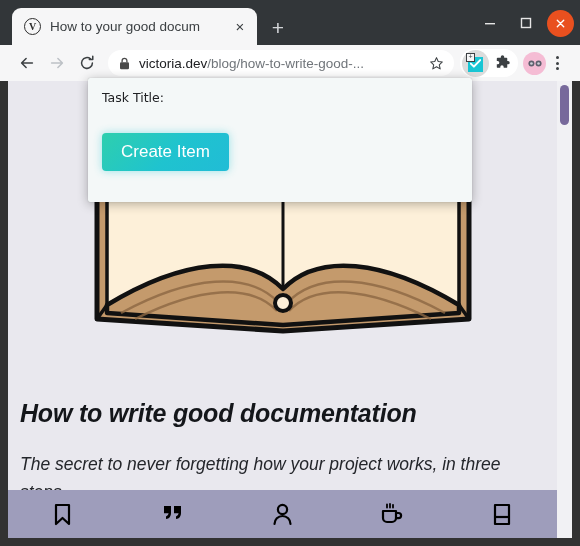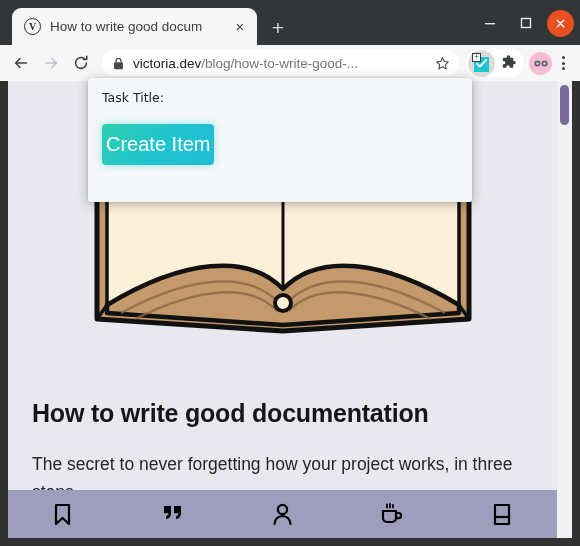--- a/index.html
+++ b/index.html
@@ -73,21 +73,21 @@
   }
   .wbtn svg { display: block; }
   .wbtn.close { background: #e9501f; color: #fff; width: 27px; height: 27px; }
 
   
   .toolbar {
     position: absolute; top: 45px; left: 0;
     width: 580px; height: 36px;
     background: #f6f6f7;
     display: flex; align-items: center;
-    padding: 0 6px;
+    padding: 0 12px;
   }
   .navbtn {
     width: 30px; height: 30px;
     display: flex; align-items: center; justify-content: center;
     color: #3c4043; cursor: pointer; flex: 0 0 auto;
   }
   .navbtn.disabled { color: #bdc1c6; }
   .omnibox {
     flex: 1 1 auto; height: 26px;
     background: #fff;
@@ -171,21 +171,21 @@
   }
 
   
   .hero {
     position: absolute; left: 0; top: 0; width: 549px; height: 280px;
     display: flex; justify-content: center; align-items: flex-start;
   }
   .hero svg { display: block; }
 
   
-  .article { position: absolute; left: 24px; top: 318px; width: 520px; }
+  .article { position: absolute; left: 12px; top: 318px; width: 520px; font-style: italic; }
   .article h1 {
     font-size: 25px; font-weight: bold; color: #14161a;
     letter-spacing: -0.2px;
   }
   .article p {
     margin-top: 22px;
     font-size: 17.5px; line-height: 28px; color: #24262b;
   }
 
   
@@ -230,43 +230,43 @@
     word-break: break-word;
     white-space: pre-wrap;
   }
   .ta-text .sel {
     background: #2ec4cc;
     color: #ffffff;
     text-decoration: underline wavy #c0392b;
     text-decoration-skip-ink: none;
   }
   .create-btn {
-    margin-top: 19px;
+    margin-top: 28px;
     display: inline-block;
-    padding: 9px 4px;
+    padding: 9px 19px;
     border: none;
     border-radius: 4px;
     background: linear-gradient(135deg, #2ecfae 0%, #1fc3cf 55%, #21bcd6 100%);
     color: #ffffff;
-    font-size: 20px;
+    font-size: 17px;
     font-family: "Liberation Sans", sans-serif;
     cursor: pointer;
     box-shadow: 0 0 9px rgba(45,200,210,0.45);
   }
 </style>
 </head>
 <body>
 
 <div id="window">
 
   <div class="tabstrip">
 
     <div class="tab">
       <span class="favicon">V</span>
-      <span class="tab-title">How to write good docum</span>
+      <span class="tab-title">How to your good docum</span>
       <span class="tab-close">×</span>
     </div>
 
     <div class="newtab">+</div>
 
     <div class="wctrls">
       <div class="wbtn">
         <svg width="12" height="12" viewBox="0 0 12 12" aria-hidden="true">
           <rect x="1" y="6" width="10" height="1.4" fill="currentColor"></rect>
         </svg>

